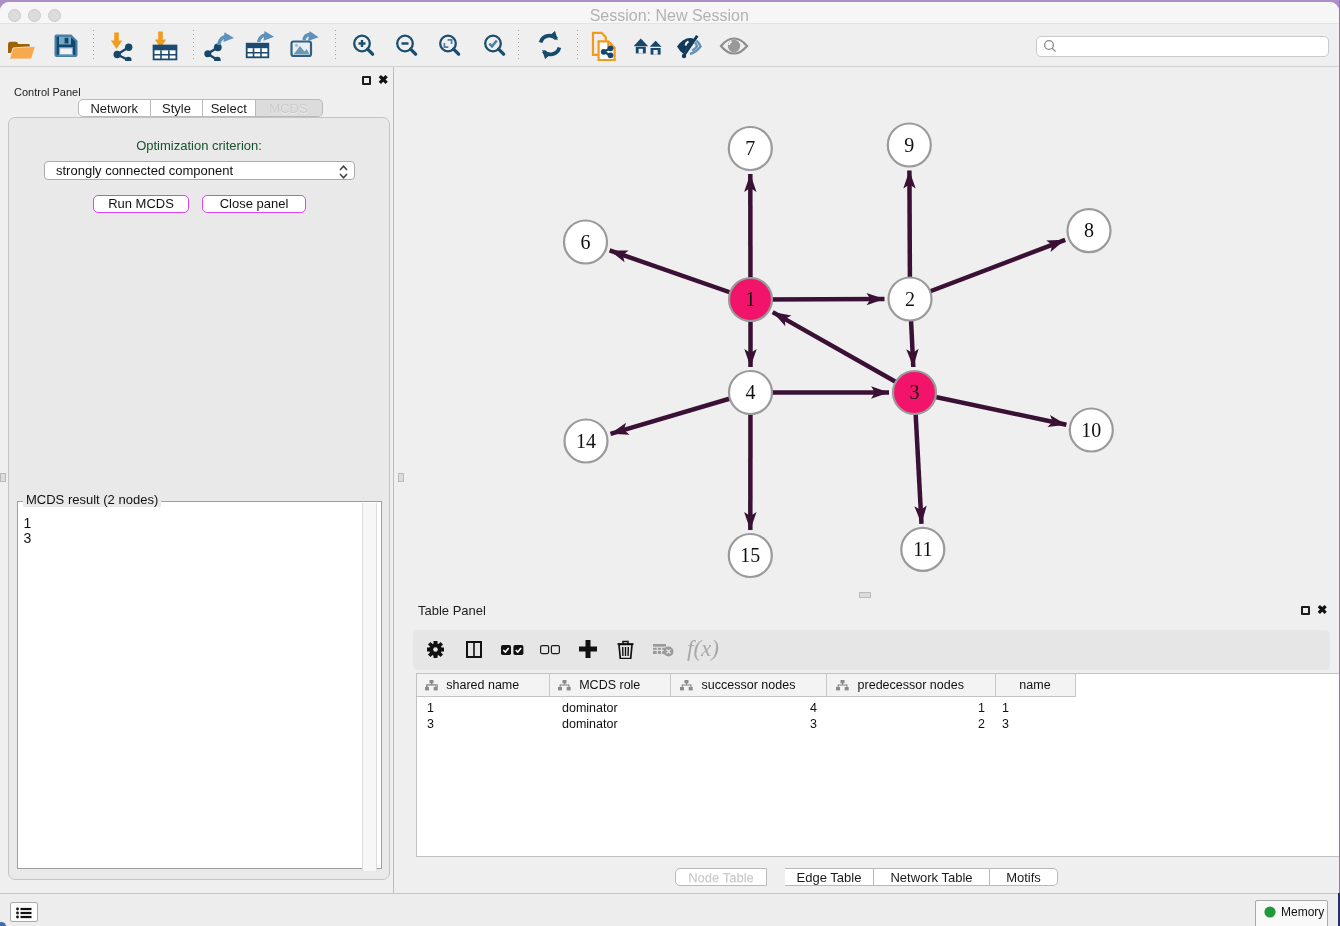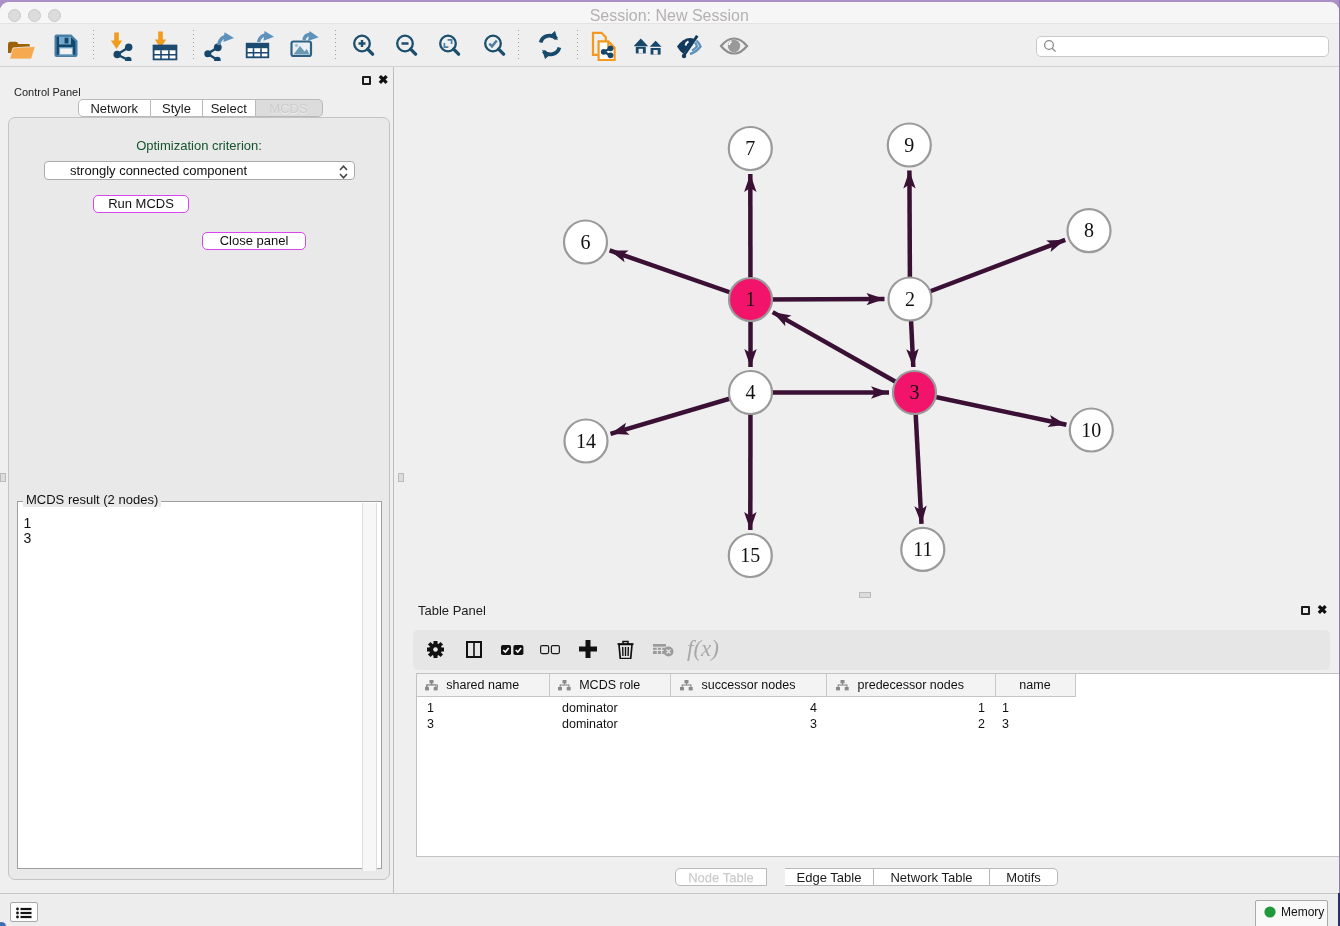--- a/index.html
+++ b/index.html
@@ -22,21 +22,21 @@
   #cpanel { left:0; top:65px; width:394px; height:826px; background:#efefef; border-right:1px solid #bdbdbd; }
   #cp-title { left:14px; top:7px; font-size:11px; color:#1d1d1d;margin-top:12px; }
   .floatbtn { position:absolute; width:9.5px; height:9.5px; border:2px solid #1c1c1c; border-radius:1px; }
   .closex { position:absolute; font-size:12.5px; color:#111; font-weight:bold; }
   #cp-content { left:8px; top:50px; width:382px; height:763px; background:#e9e9e9; border:1px solid #c3c3c3; border-radius:7px; }
   .tab { position:absolute; top:32px; height:18px; border:1px solid #b9b9b9; background:#fff; font-size:13px;
          color:#1a1a1a; text-align:center; line-height:17px; }
   .tabsel { background:#dcdcdc; color:#cbcbcb; text-shadow:0 1px 0 #eee; }
   #opt-label { left:8px; top:70.5px; width:382px; text-align:center; font-size:13px; color:#14532d; }
   #dropdown { left:44px; top:94px; width:311px; height:19px; background:#fff; border:1px solid #ababab; border-radius:4px;
-              font-size:13px; color:#111; line-height:18px; padding-left:25px; }
+              font-size:13px; color:#111; line-height:18px; padding-left:11px; }
   .btn { position:absolute; top:128px; height:18px; background:#fff; border:1px solid #d946ef; border-radius:5px;
          font-size:13px; color:#111; text-align:center; line-height:16px; }
   #mcds-box { left:16.5px; top:434px; width:365.5px; height:368px; background:#fff; border:1px solid #9e9e9e; }
   #mcds-label { left:23px; top:425px; font-size:13px; color:#111; background:#e9e9e9; padding:0 3px; }
   #mcds-track { position:absolute; right:4px; top:1px; width:15px; height:368px; background:#f7f7f7; border-left:1px solid #ddd; border-right:1px solid #ddd; }
   
   #nwin { left:403px; top:65px; width:935px; height:527px; }
   #nwin-tb { left:0; top:0; width:100%; height:21px; background:linear-gradient(#f7f7f7,#dfdfdf); border-bottom:1px solid #9d9d9d; border-top:1px solid #c8c8c8;}
   #nwin-title { width:100%; top:4px; text-align:center; font-size:13px; font-weight:bold; color:#333; }
   .wbtn { position:absolute; top:5px; width:11px; height:11px; border-radius:50%; }
@@ -222,21 +222,21 @@
     <div class="tab" style="left:203px; width:52.5px; border-left:none;">Select</div>
     <div class="tab tabsel" style="left:255.5px; width:67px; border-left:none; border-radius:0 5px 5px 0;text-align:center;">MCDS</div>
     <div class="abs" id="opt-label">Optimization criterion:</div>
     <div class="abs" id="dropdown">strongly connected component
       <svg class="abs" style="right:6px; top:2.5px;" width="9" height="14" viewBox="0 0 9 14">
           <path d="M1 5 L4.5 1.2 L8 5" fill="none" stroke="#444" stroke-width="1.6"></path>
           <path d="M1 9 L4.5 12.8 L8 9" fill="none" stroke="#444" stroke-width="1.6"></path>
         </svg>
     </div>
     <div class="btn" style="left:93px; width:96px;">Run MCDS</div>
-    <div class="btn" style="left:202px; width:104px;margin-top:37px;">Close panel</div>
+    <div class="btn" style="left:202px; width:104px;">Close panel</div>
     <div class="abs" id="mcds-box">
       <div id="mcds-track"></div>
       <div class="abs" style="left:6px; top:13.5px; font-size:14px; color:#111; line-height:15.5px;">1<br>3</div>
     </div>
     <div class="abs" id="mcds-label">MCDS result (2 nodes)</div>
   </div>
   <svg class="abs" style="left:404px; top:86px; z-index:5;" width="932" height="505" viewBox="0 0 932 505">
     <defs>
       <marker id="ah" viewBox="0 0 19 14" refX="18.5" refY="7" markerWidth="19" markerHeight="14" orient="auto" markerUnits="userSpaceOnUse">
         <path d="M0.5 0.8 L18.5 7 L0.5 13.2 L4.5 7 Z" fill="#3a1135"></path>

